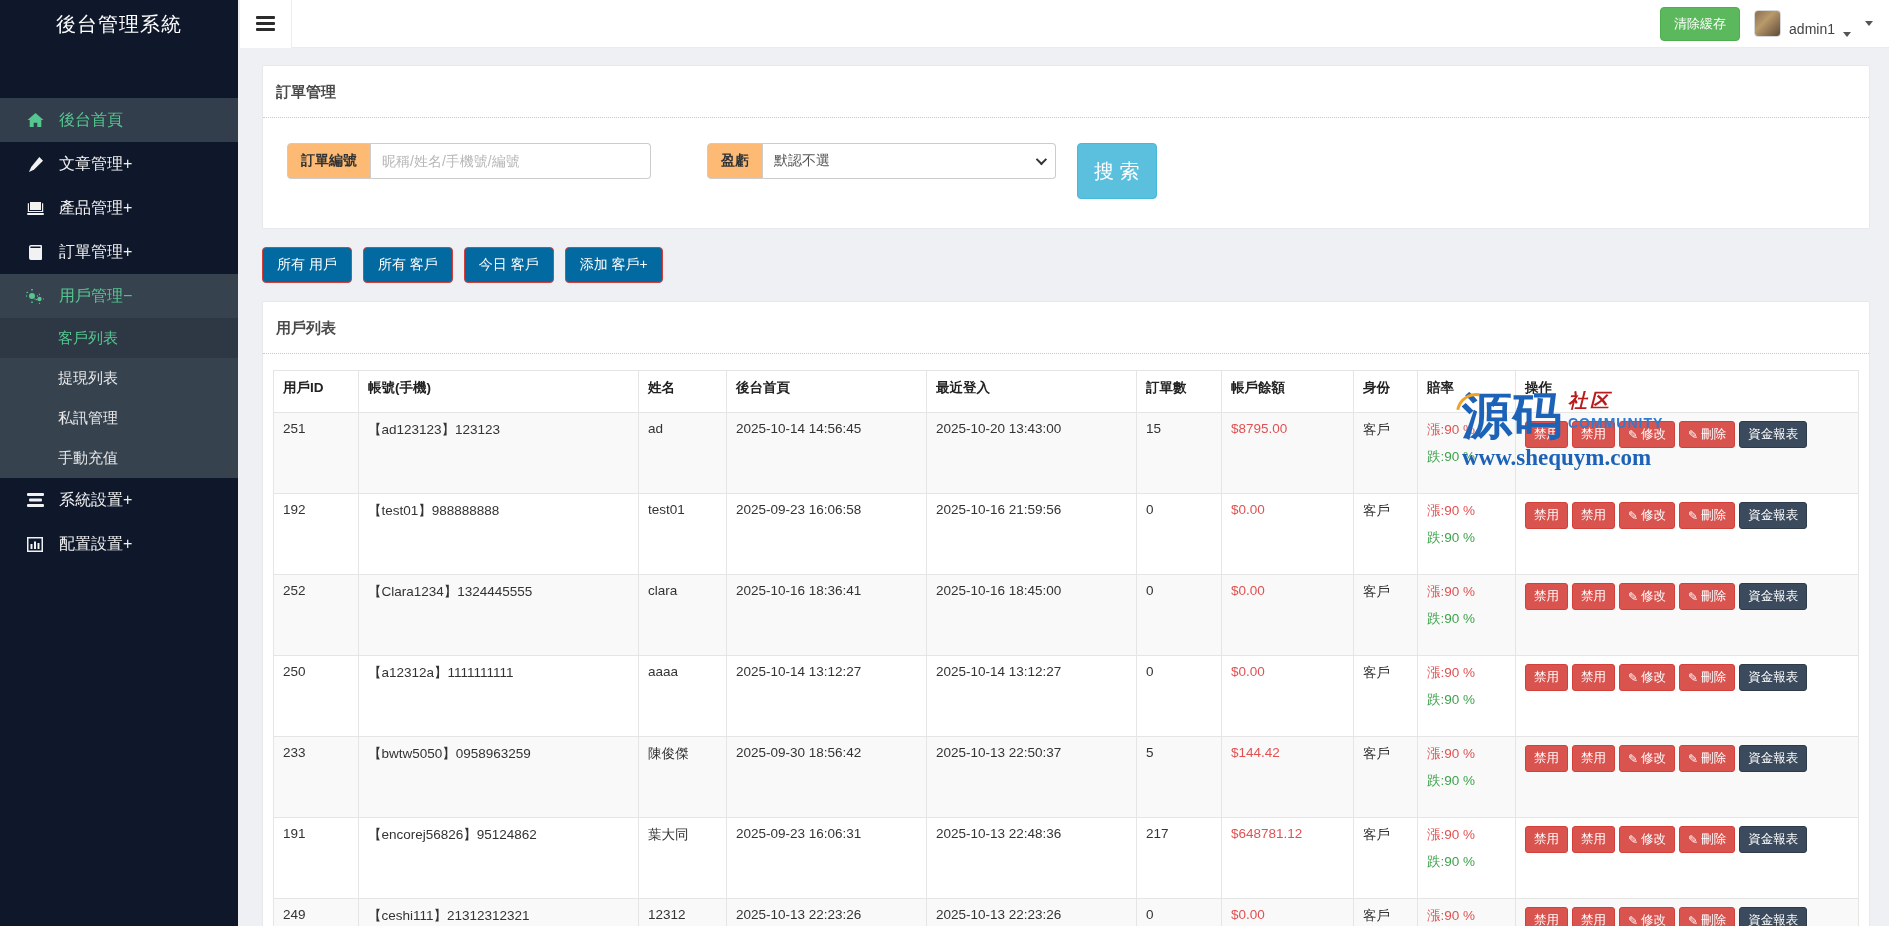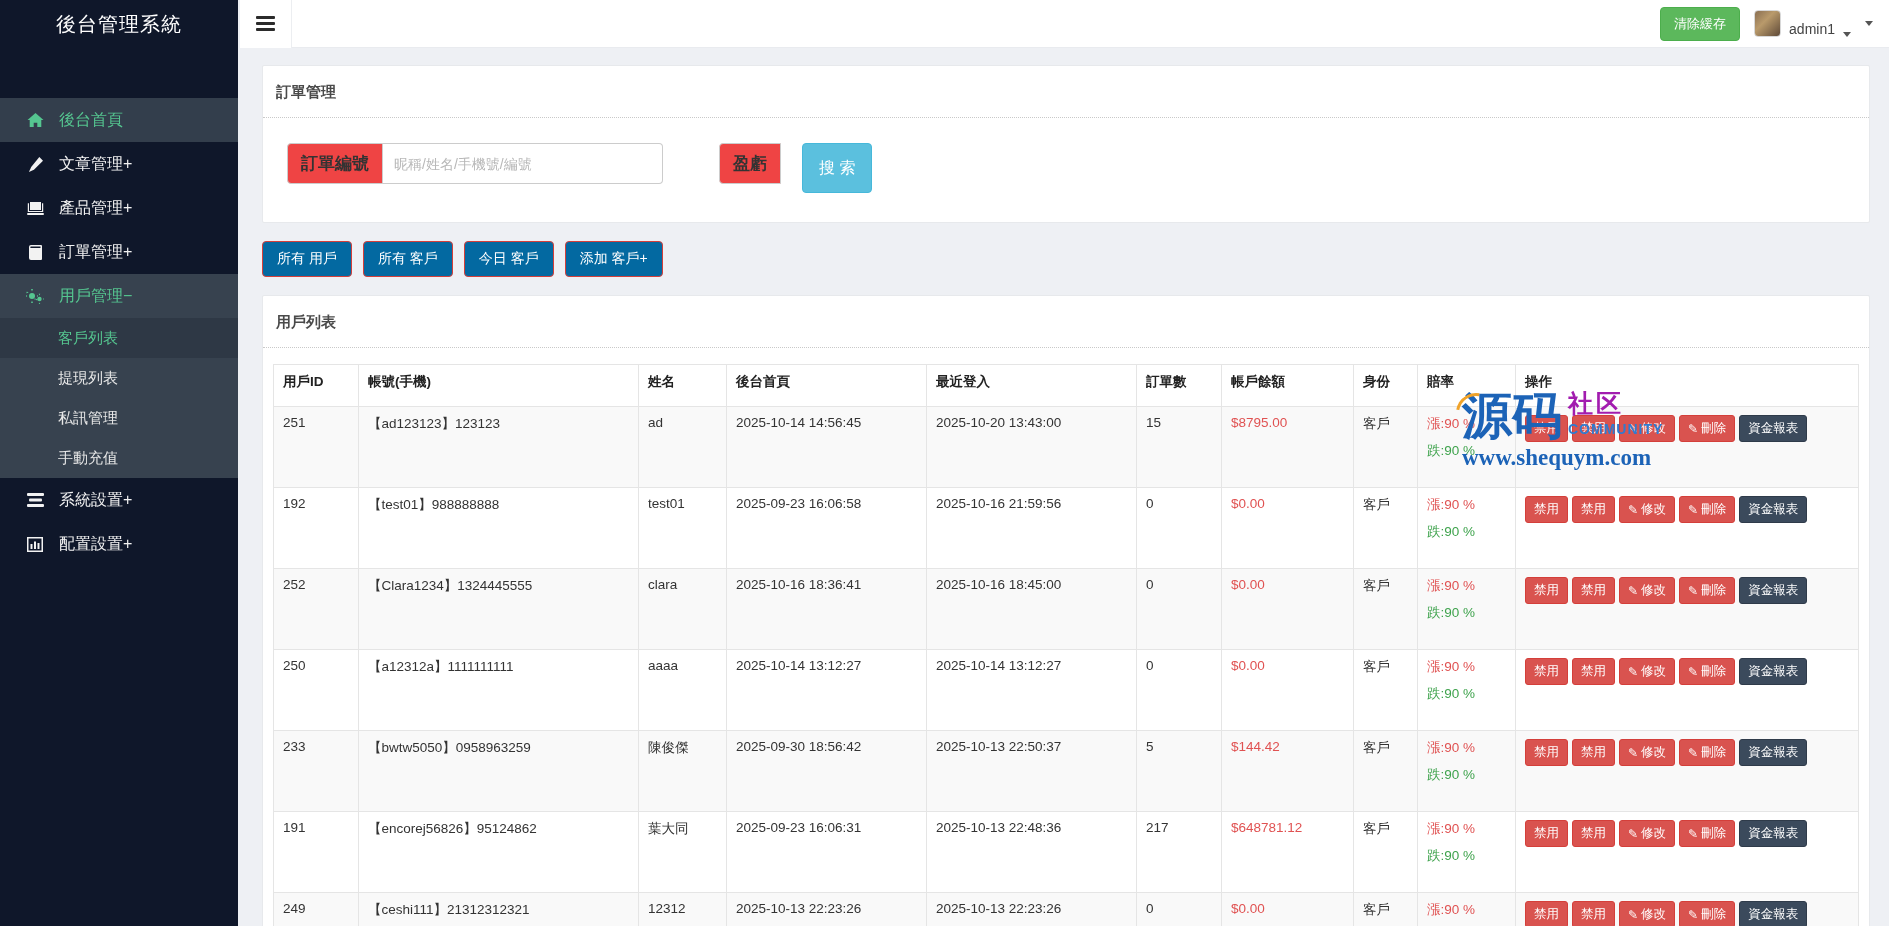--- a/index.html
+++ b/index.html
@@ -73,22 +73,22 @@
   }
   .panel-title {
     padding:17px 13px 15px 13px; font-size:15px; font-weight:bold; color:#4a4a4a;
   }
   .panel-divider { border-bottom:1px dotted #c9c9c9; margin:0; }
 
   
   .search-form { display:flex; align-items:flex-start; padding:25px 24px 29px 24px; }
   .input-group { display:flex; align-items:stretch; }
   .input-addon {
-    border:1px solid #ccc; background:#ef4444; padding:8px 13px;
-    font-size:17px; font-weight:bold; color:#333;
+    border:1px solid #ccc; background:#fdba74; padding:8px 13px;
+    font-size:14px; font-weight:bold; color:#333;
     border-radius:4px 0 0 4px; white-space:nowrap; display:flex; align-items:center;
   }
   .input-group input {
     border:1px solid #ccc; border-left:none; width:280px; padding:8px 11px;
     font-size:14px; color:#555; border-radius:0 4px 4px 0; outline:none;
     font-family:inherit;
   }
   .input-group input::placeholder { color:#b8b8b8; }
   .select-group { margin-left:56px; }
   .select-box {
@@ -96,21 +96,21 @@
     font-size:14px; color:#555; border-radius:0 4px 4px 0;
     display:flex; align-items:center; justify-content:space-between; cursor:pointer;
     background:#fff;
   }
   .chevron-down {
     width:8px; height:8px; border-right:2px solid #333; border-bottom:2px solid #333;
     transform:rotate(45deg) translateY(-2px); display:inline-block;
   }
   .btn-search {
     margin-left:21px; background:#5bc0de; border:1px solid #46b8da; color:#fff;
-    font-size:16px; padding:13px 16px; border-radius:4px; cursor:pointer;
+    font-size:20px; padding:13px 16px; border-radius:4px; cursor:pointer;
     font-family:inherit; white-space:nowrap; line-height:1.4;
   }
 
   
   .toolbar { display:flex; gap:11px; margin:18px 0; }
   .btn-red {
     background:#0369a1; border:1px solid #d43f3a; color:#fff;
     font-size:14px; padding:8px 14px; border-radius:4px; cursor:pointer;
     font-family:inherit; white-space:nowrap;
   }
@@ -148,21 +148,21 @@
   .wm-cn {
     font-size:50px; font-weight:bold; color:#1c63b7;
     font-family:"Liberation Serif", serif; position:relative;
   }
   .wm-cn::before {
     content:""; position:absolute; left:-6px; top:2px; width:34px; height:34px;
     border:3px solid transparent; border-top-color:#f0a32a; border-radius:50%;
     transform:rotate(-35deg);
   }
   .wm-right { margin-left:6px; display:flex; flex-direction:column; }
-  .wm-sub { font-size:25px; font-weight:bold; color:#a21caf; letter-spacing:3px; }
+  .wm-sub { font-size:19px; font-weight:bold; color:#b91c1c; letter-spacing:3px;font-style:italic; }
   .wm-en { font-size:14px; font-weight:bold; color:#2f7bd0; letter-spacing:1px; margin-top:6px; }
   .wm-url {
     font-size:23px; font-weight:bold; color:#1c63b7; margin-top:5px;
     font-family:"Liberation Serif", serif;
   }
 </style>
 </head>
 <body>
 
 <aside class="sidebar">
@@ -283,20 +283,24 @@
     <section class="panel">
       <div class="panel-title">訂單管理</div>
       <div class="panel-divider"></div>
       <div class="search-form">
         <div class="input-group">
           <span class="input-addon">訂單編號</span>
           <input type="text" placeholder="昵稱/姓名/手機號/編號" style="">
         </div>
         <div class="input-group select-group">
           <span class="input-addon" style="border-radius:4px 0 0 4px;">盈虧</span>
+          <div class="select-box">
+            <span>默認不選</span>
+            <span class="chevron-down"></span>
+          </div>
         </div>
         <button class="btn-search">搜 索</button>
       </div>
     </section>
 
     <div class="toolbar">
       <button class="btn-red">所有 用戶</button>
       <button class="btn-red">所有 客戶</button>
       <button class="btn-red">今日 客戶</button>
       <button class="btn-red">添加 客戶+</button>

